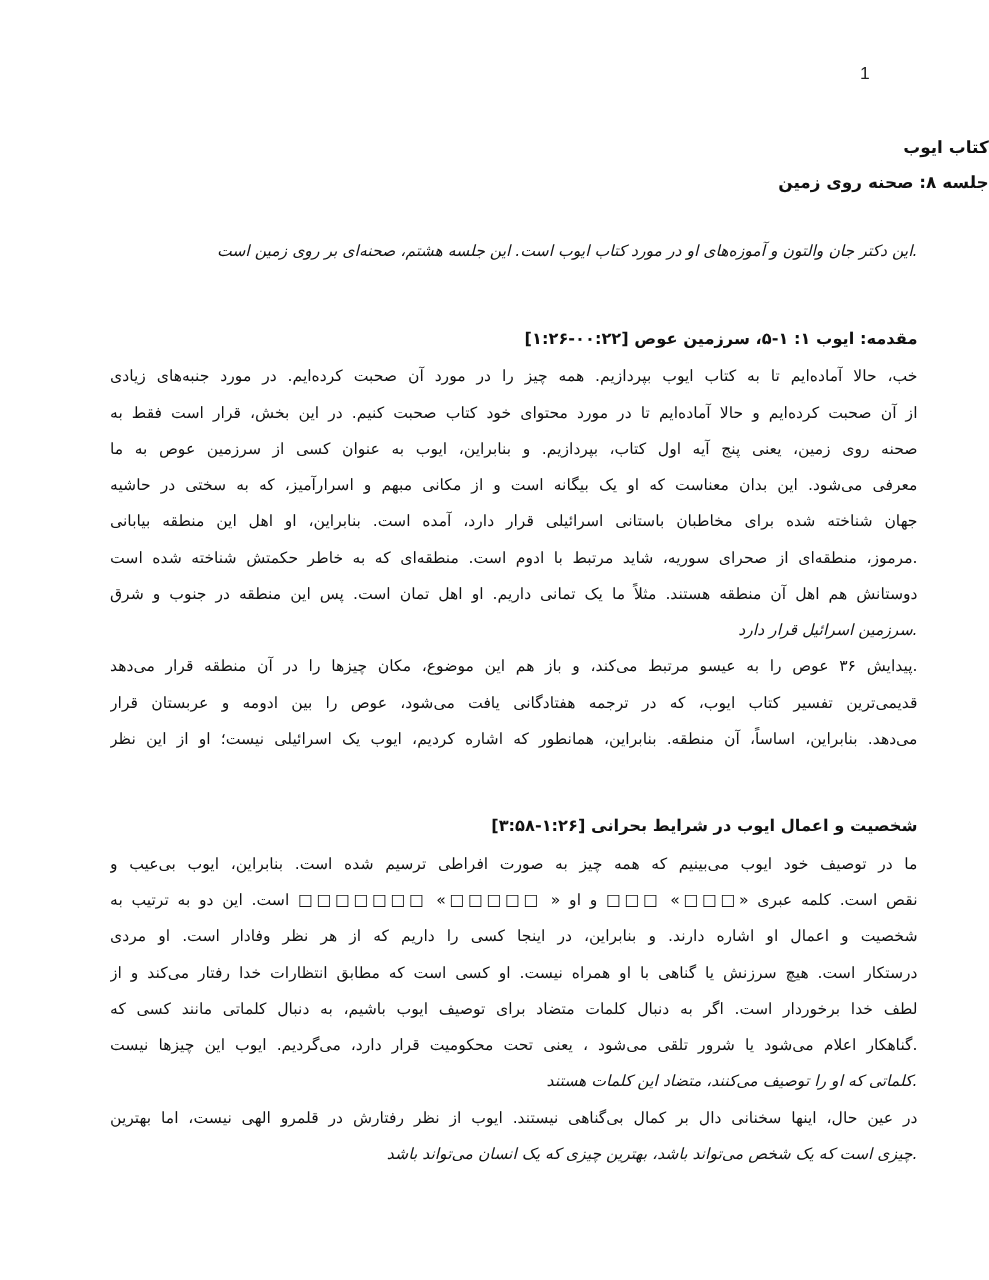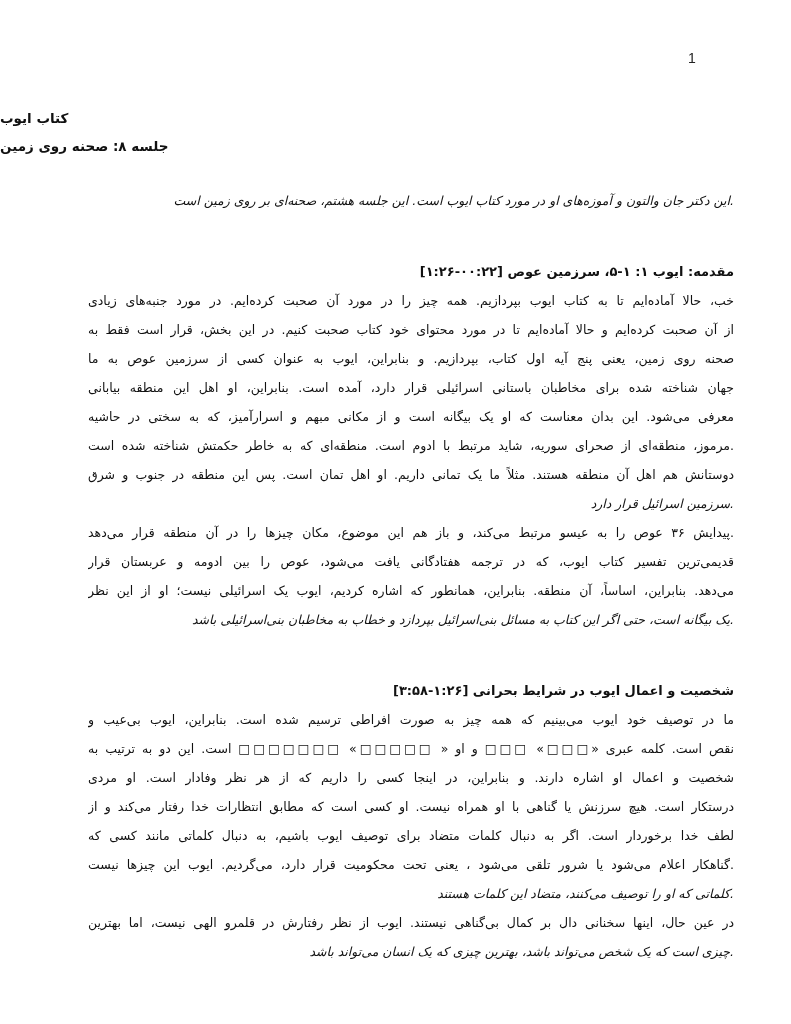--- a/index.html
+++ b/index.html
@@ -1,21 +1,21 @@
 <!DOCTYPE html>
 <html><head>
 <meta charset="utf-8">
 <style>
   html, body { margin: 0; padding: 0; background: #ffffff; }
   body { width: 791px; height: 1024px; position: relative; overflow: hidden;
          font-family: "DejaVu Sans", "Liberation Sans", sans-serif; color: #111; }
   .page { position: absolute; left: 0; top: 0; width: 791px; height: 1024px; background: #fff; }
   .page-number { position: absolute; top: 50px; left: 688px; font-size: 14px;
                  font-family: "Liberation Sans", sans-serif; color: #222; }
-  .title-block { position: absolute; top: 104px; left: 0; width: 791px; text-align: left; direction: rtl; }
+  .title-block { position: absolute; top: 104px; left: 0; width: 791px; text-align: right; direction: rtl; }
   .title-line { font-weight: bold; font-size: 13.5px; line-height: 28px; height: 28px; }
   .body { position: absolute; top: 186px; left: 88px; width: 646px; direction: rtl; }
   .line { font-size: 12.5px; line-height: 29px; height: 29px; white-space: nowrap; overflow: hidden;
           text-align: justify; text-align-last: justify; }
   .line.last { text-align-last: right; font-style: italic; }
   .line.heading { font-weight: bold; font-size: 13px; text-align-last: right; margin-top: 42px; }
 </style>
 </head>
 <body>
 
@@ -28,32 +28,31 @@
   </div>
 
   <div class="body">
     <div class="line last">.این دکتر جان والتون و آموزه‌های او در مورد کتاب ایوب است. این جلسه هشتم، صحنه‌ای بر روی زمین است</div>
 
     <div class="line heading">مقدمه: ایوب ۱: ۱-۵، سرزمین عوص [۰۰:۲۲-۱:۲۶]</div>
     <div>
       <div class="line">خب، حالا آماده‌ایم تا به کتاب ایوب بپردازیم. همه چیز را در مورد آن صحبت کرده‌ایم. در مورد جنبه‌های زیادی</div>
       <div class="line">از آن صحبت کرده‌ایم و حالا آماده‌ایم تا در مورد محتوای خود کتاب صحبت کنیم. در این بخش، قرار است فقط به</div>
       <div class="line">صحنه روی زمین، یعنی پنج آیه اول کتاب، بپردازیم. و بنابراین، ایوب به عنوان کسی از سرزمین عوص به ما</div>
+      <div class="line">معرفی می‌شود. این بدان معناست که او یک بیگانه است و از مکانی مبهم و اسرارآمیز، که به سختی در حاشیه</div>
       <div class="line">جهان شناخته شده برای مخاطبان باستانی اسرائیلی قرار دارد، آمده است. بنابراین، او اهل این منطقه بیابانی</div>
-      <div class="line">معرفی می‌شود. این بدان معناست که او یک بیگانه است و از مکانی مبهم و اسرارآمیز، که به سختی در حاشیه</div>
       <div class="line">.مرموز، منطقه‌ای از صحرای سوریه، شاید مرتبط با ادوم است. منطقه‌ای که به خاطر حکمتش شناخته شده است</div>
       <div class="line">دوستانش هم اهل آن منطقه هستند. مثلاً ما یک تمانی داریم. او اهل تمان است. پس این منطقه در جنوب و شرق</div>
       <div class="line last">.سرزمین اسرائیل قرار دارد</div>
     </div>
 
     <div>
       <div class="line">.پیدایش ۳۶ عوص را به عیسو مرتبط می‌کند، و باز هم این موضوع، مکان چیزها را در آن منطقه قرار می‌دهد</div>
       <div class="line">قدیمی‌ترین تفسیر کتاب ایوب، که در ترجمه هفتادگانی یافت می‌شود، عوص را بین ادومه و عربستان قرار</div>
       <div class="line">می‌دهد. بنابراین، اساساً، آن منطقه. بنابراین، همانطور که اشاره کردیم، ایوب یک اسرائیلی نیست؛ او از این نظر</div>
-      <div class="line last">.یک بیگانه است، حتی اگر این کتاب به مسائل بنی‌اسرائیل بپردازد و خطاب به مخاطبان بنی‌اسرائیلی باشد</div>
     </div>
 
     <div class="line heading">شخصیت و اعمال ایوب در شرایط بحرانی [۱:۲۶-۳:۵۸]</div>
     <div>
       <div class="line">ما در توصیف خود ایوب می‌بینیم که همه چیز به صورت افراطی ترسیم شده است. بنابراین، ایوب بی‌عیب و</div>
       <div class="line">نقص است. کلمه عبری «□□□» □□□ و او « □□□□□» □□□□□□□ است. این دو به ترتیب به</div>
       <div class="line">شخصیت و اعمال او اشاره دارند. و بنابراین، در اینجا کسی را داریم که از هر نظر وفادار است. او مردی</div>
       <div class="line">درستکار است. هیچ سرزنش یا گناهی با او همراه نیست. او کسی است که مطابق انتظارات خدا رفتار می‌کند و از</div>
       <div class="line">لطف خدا برخوردار است. اگر به دنبال کلمات متضاد برای توصیف ایوب باشیم، به دنبال کلماتی مانند کسی که</div>
       <div class="line">.گناهکار اعلام می‌شود یا شرور تلقی می‌شود ، یعنی تحت محکومیت قرار دارد، می‌گردیم. ایوب این چیزها نیست</div>

